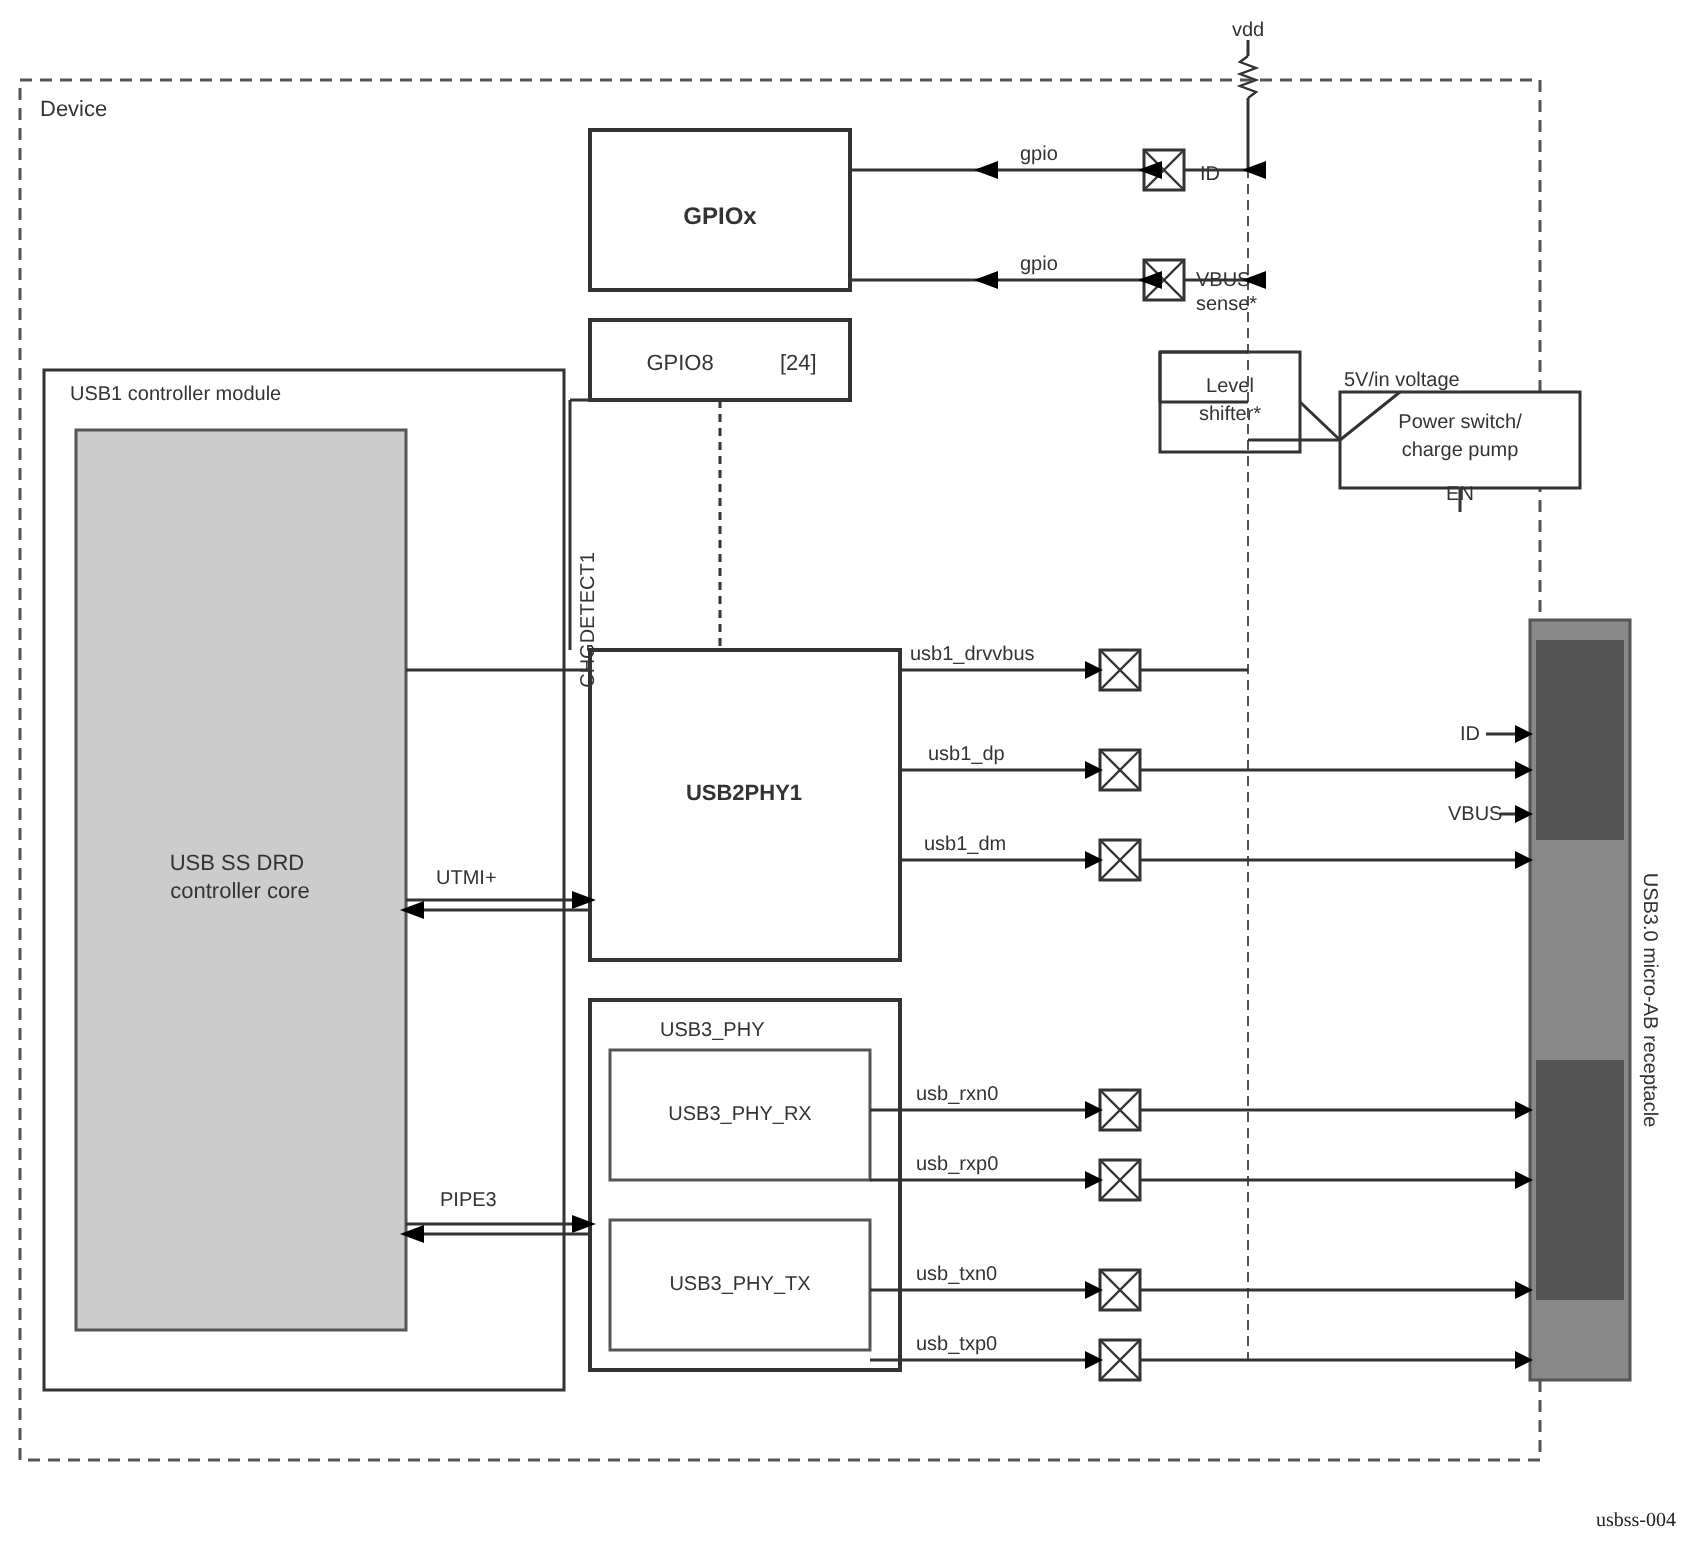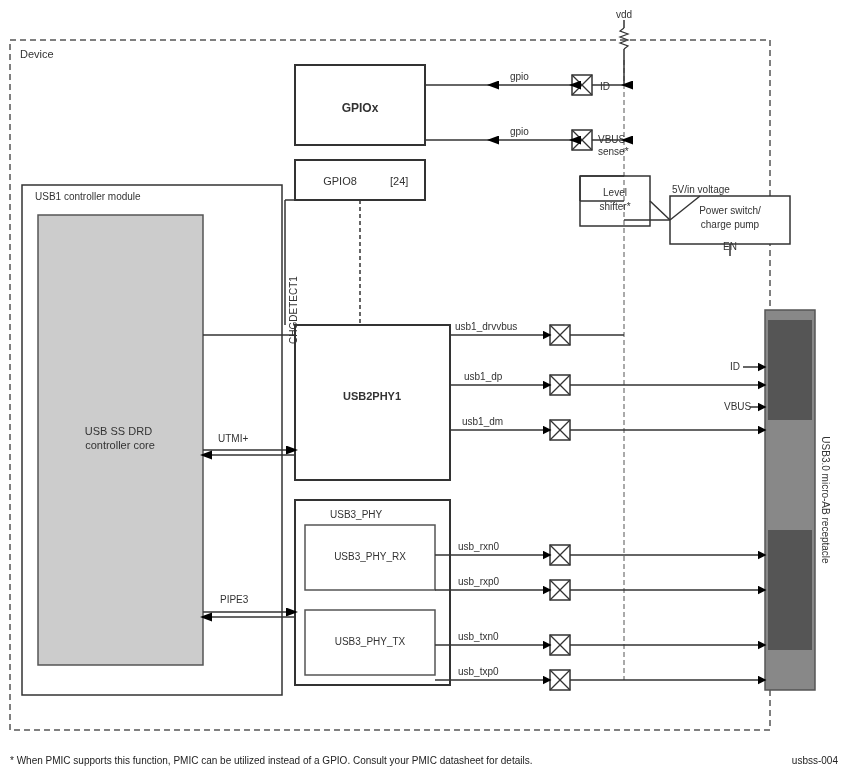--- a/index.html
+++ b/index.html
@@ -29,20 +29,21 @@
       left: 10px;
       font-size: 10px;
       color: #222;
     }
     .diagram-id {
       position: absolute;
       bottom: 8px;
       right: 10px;
       font-size: 10px;
       color: #222;
+      font-family: Liberation Serif, serif;
     }
   </style>
 </head>
 <body>
 
 <div id="diagram-container">
   <svg viewBox="0 0 848 774" xmlns="http://www.w3.org/2000/svg">
     <defs>
       <marker id="arrow" markerWidth="8" markerHeight="8" refX="6" refY="3" orient="auto">
         <path d="M0,0 L0,6 L8,3 z" fill="#000"></path>
@@ -228,15 +229,14 @@
 
     <line x1="592" y1="140" x2="624" y2="140" stroke="#333" stroke-width="1.5" marker-end="url(#arrow-rev)"></line>
 
     <line x1="580" y1="201" x2="580" y2="176" stroke="#333" stroke-width="1.5"></line>
     <line x1="580" y1="176" x2="624" y2="176" stroke="#333" stroke-width="1.5"></line>
 
     <line x1="624" y1="220" x2="670" y2="220" stroke="#333" stroke-width="1.5"></line>
 
   </svg>
 
-  <div class="footnote">* When PMIC supports this function, PMIC can be utilized instead of a GPIO. Consult your PMIC datasheet for details.</div>
   <div class="diagram-id">usbss-004</div>
 </div>
 
 </body></html>

